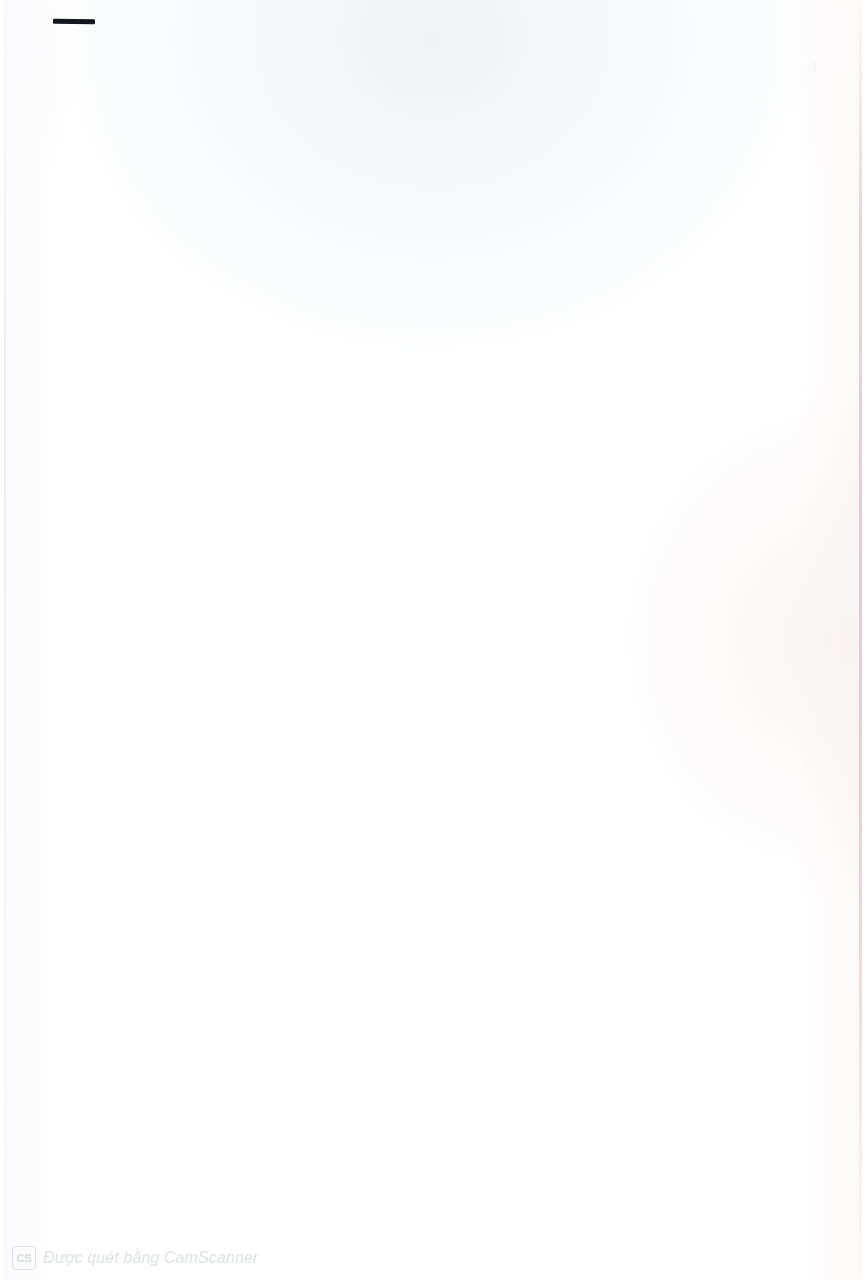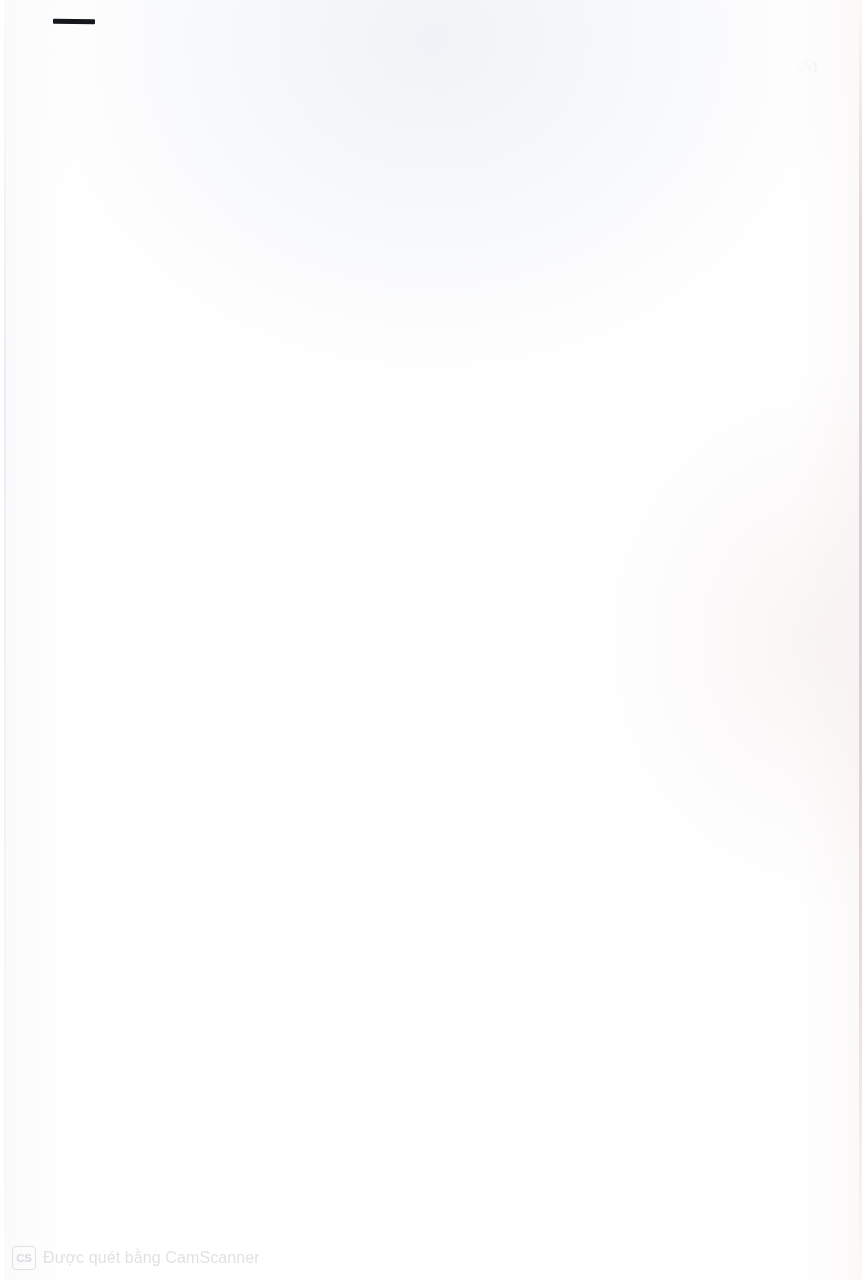--- a/index.html
+++ b/index.html
@@ -270,20 +270,21 @@
     display: flex;
     align-items: center;
     justify-content: center;
     letter-spacing: -.3px;
   }
   .cs-text {
     font-family: "Liberation Sans", sans-serif;
     font-size: 16px;
     color: #c1c5ca;
     letter-spacing: .1px;
+    font-style: italic;
   }
 </style>
 </head>
 <body>
 
 <div class="page">
 
   <div class="streak streak-a"></div>
   <div class="streak streak-b"></div>
   <div class="streak streak-c"></div>

